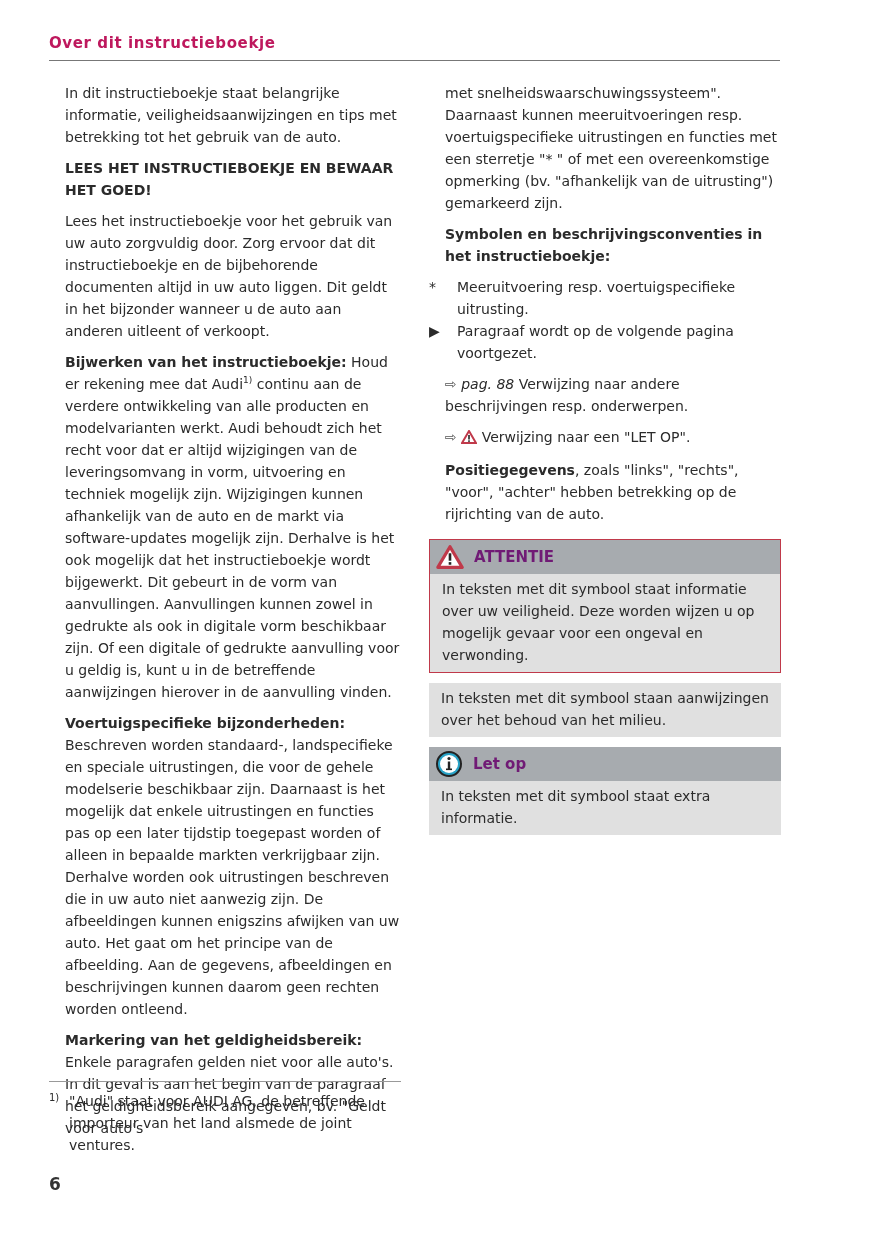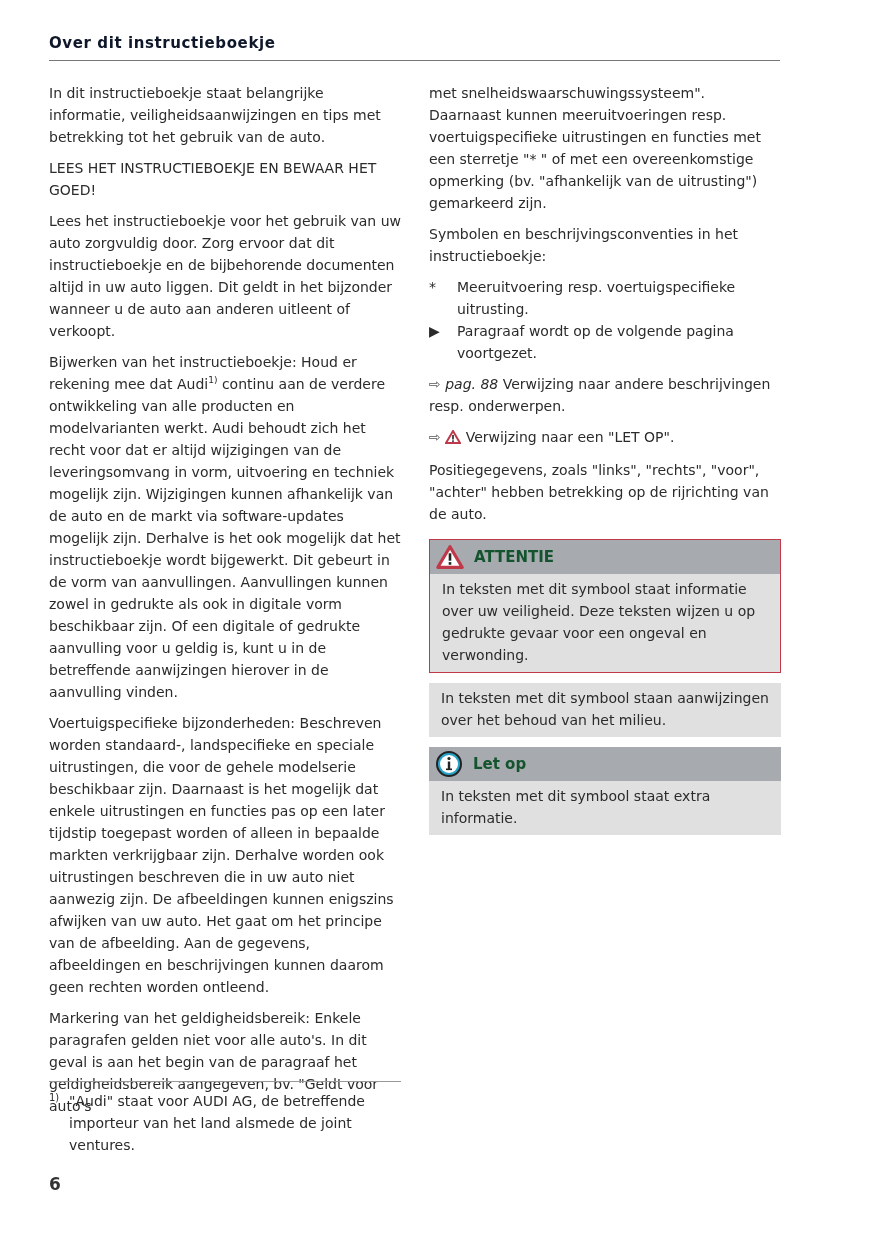--- a/index.html
+++ b/index.html
@@ -1,33 +1,33 @@
 <!DOCTYPE html>
 <html><head>
 <meta charset="utf-8">
 <style>
   html, body { margin:0; padding:0; background:#ffffff; }
   body { width:875px; height:1241px; position:relative; overflow:hidden;
          font-family:"DejaVu Sans", sans-serif; color:#2b2b2b; }
   .header-title { position:absolute; left:49px; top:34px; font-size:15px; font-weight:bold;
-                  letter-spacing:0.6px; color:#0f172a; }
+                  letter-spacing:0.6px; color:#be185d; }
   .header-rule { position:absolute; left:49px; top:60px; width:731px; height:1px; background:#777; }
   .col { position:absolute; top:82px; width:352px; font-size:14px; line-height:22px; }
   .col-left { left:49px; }
   .col-right { left:429px; }
-  p { margin:0 0 9px 0; }
-  .b { font-weight:normal; }
+  p { margin:0 0 9px 16px; }
+  .b { font-weight:bold; }
   sup { font-size:9px; line-height:0; }
   .sym-row { display:flex; margin:0; }
   .sym-row .sym { width:28px; flex:none; }
   .arrow { color:#555; }
   .warn-tri { display:inline-block; vertical-align:-2px; }
   .box { margin:0 0 10px 0; background:#e0e0e0; }
   .box-head { background:#a7abaf; height:34px; display:flex; align-items:center; padding-left:6px;
-              font-weight:bold; font-size:15px; color:#14532d; }
+              font-weight:bold; font-size:15px; color:#701a75; }
   .box-head .ic { width:28px; height:28px; margin-right:10px; display:flex; align-items:center; justify-content:center; }
   .box-body { padding:4px 12px 6px 12px; font-size:14px; line-height:22px; }
   .box.attn { border:1px solid #c0394a; }
   .footnote-rule { position:absolute; left:49px; top:1081px; width:352px; height:1px; background:#999; }
   .footnote { position:absolute; left:49px; top:1090px; width:352px; font-size:14px; line-height:22px; display:flex; }
   .footnote .fn-mark { width:20px; flex:none; font-size:10px; line-height:16px; }
   .page-num { position:absolute; left:49px; top:1174px; font-size:17px; font-weight:bold; color:#333; }
 </style>
 </head>
 <body>
@@ -67,21 +67,21 @@
     <div class="box-head">
       <span class="ic">
           <svg width="30" height="26" viewBox="0 0 30 26">
             <polygon points="15,2 28,24 2,24" fill="#fff" stroke="#c0394a" stroke-width="3.5" stroke-linejoin="round"></polygon>
             <rect x="13.6" y="9" width="2.8" height="8" fill="#222"></rect>
             <rect x="13.6" y="18.5" width="2.8" height="2.8" fill="#222"></rect>
           </svg>
         </span>
       <span>ATTENTIE</span>
     </div>
-    <div class="box-body">In teksten met dit symbool staat informatie over uw veiligheid. Deze teksten wijzen u op gedrukte gevaar voor een ongeval en verwonding.</div>
+    <div class="box-body">In teksten met dit symbool staat informatie over uw veiligheid. Deze worden wijzen u op mogelijk gevaar voor een ongeval en verwonding.</div>
   </div>
 
   <div class="box">
   </div>
 
   <div class="box">
     <div class="box-body">In teksten met dit symbool staan aanwijzingen over het behoud van het milieu.</div>
   </div>
 
   <div class="box">

